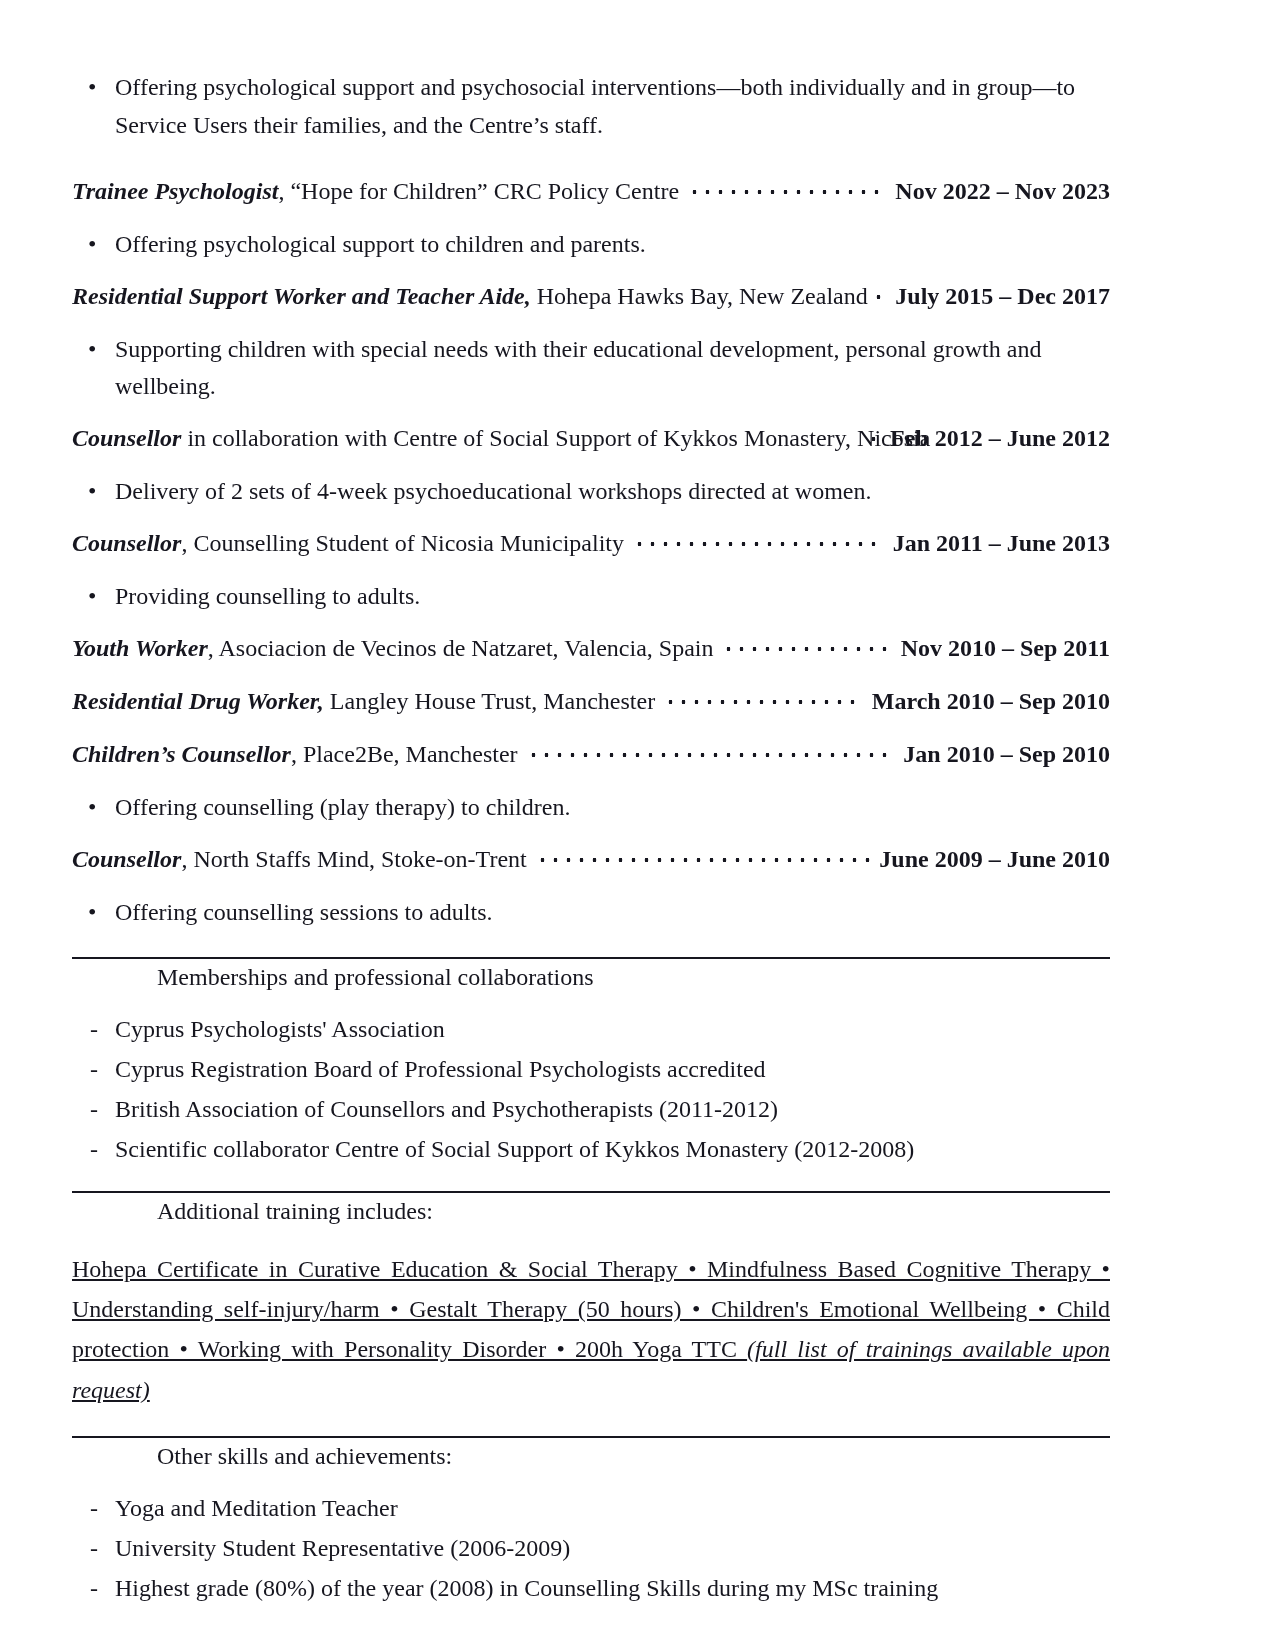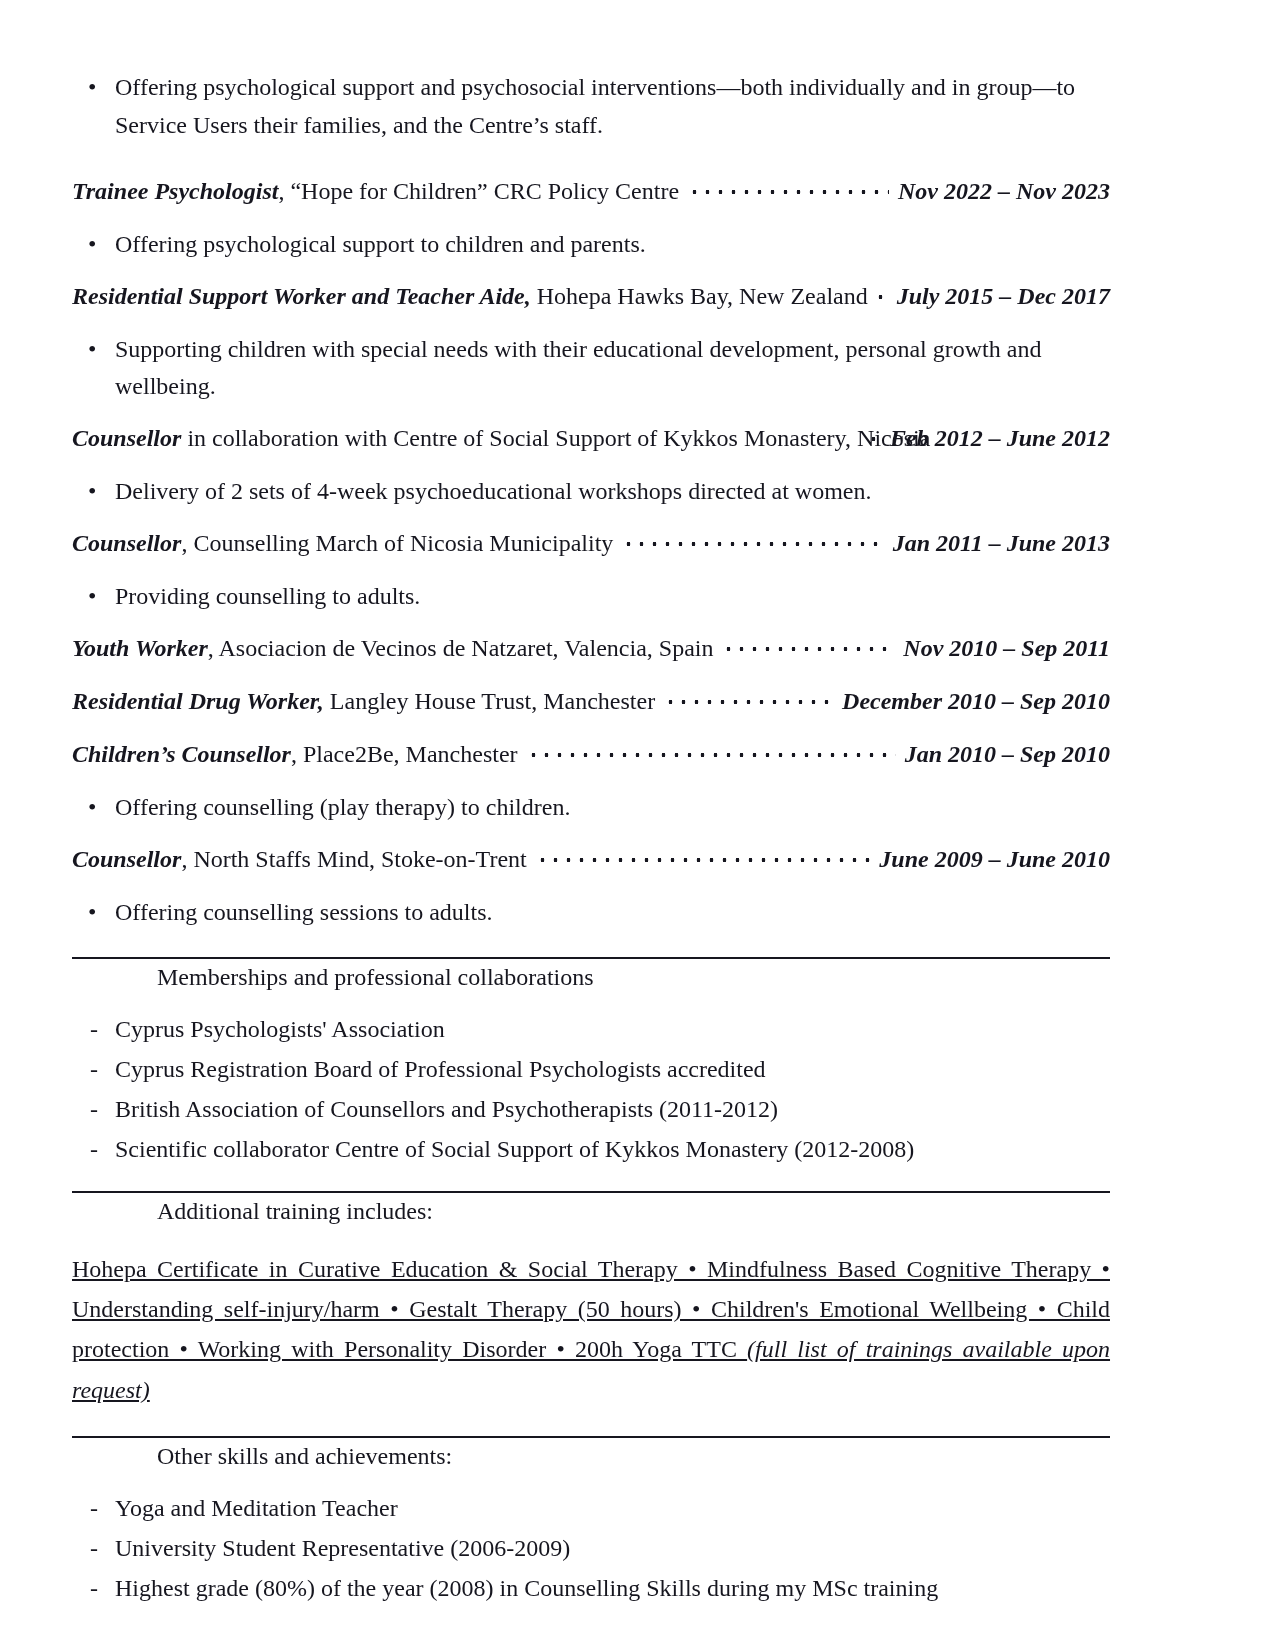--- a/index.html
+++ b/index.html
@@ -43,21 +43,21 @@
     min-width: 14px;
     margin: 0 9px;
     align-self: center;
     height: 6px;
     background-image: radial-gradient(circle, #16161f 1.8px, transparent 2.1px);
     background-size: 13px 6px;
     background-repeat: repeat-x;
     background-position: left center;
     overflow: hidden;
   }
-  .job-date { flex: 0 0 auto; font-weight: bold; font-style: italic; }
+  .job-date { flex: 0 0 auto; font-weight: bold; }
 
   
   .rule { border: 0; border-top: 2px solid #16161f; height: 0; margin: 12px 0 0 0; }
   .section-heading {
     font-weight: normal;
     padding-left: 85px;
     margin: 0 0 14px 0;
   }
 
   .training {
@@ -108,42 +108,42 @@
     <span class="leader"></span>
     <span class="job-date">Feb 2012 – June 2012</span>
   </div>
   <ul class="dot-list">
     <li>Delivery of 2 sets of 4-week psychoeducational workshops directed at women.</li>
   </ul>
 </div>
 
 <div>
   <div class="job-line">
-    <span class="job-title-group"><b>Counsellor</b><span>, Counselling March of Nicosia Municipality</span></span>
+    <span class="job-title-group"><b>Counsellor</b><span>, Counselling Student of Nicosia Municipality</span></span>
     <span class="leader"></span>
     <span class="job-date">Jan 2011 – June 2013</span>
   </div>
   <ul class="dot-list">
     <li>Providing counselling to adults.</li>
   </ul>
 </div>
 
 <div>
   <div class="job-line">
     <span class="job-title-group"><b>Youth Worker</b><span>, Asociacion de Vecinos de Natzaret, Valencia, Spain</span></span>
     <span class="leader"></span>
     <span class="job-date">Nov 2010 – Sep 2011</span>
   </div>
 </div>
 
 <div>
   <div class="job-line">
     <span class="job-title-group"><b>Residential Drug Worker,</b><span> Langley House Trust, Manchester</span></span>
     <span class="leader"></span>
-    <span class="job-date">December 2010 – Sep 2010</span>
+    <span class="job-date">March 2010 – Sep 2010</span>
   </div>
 </div>
 
 <div>
   <div class="job-line">
     <span class="job-title-group"><b>Children’s Counsellor</b><span>, Place2Be, Manchester</span></span>
     <span class="leader"></span>
     <span class="job-date">Jan 2010 – Sep 2010</span>
   </div>
   <ul class="dot-list">

